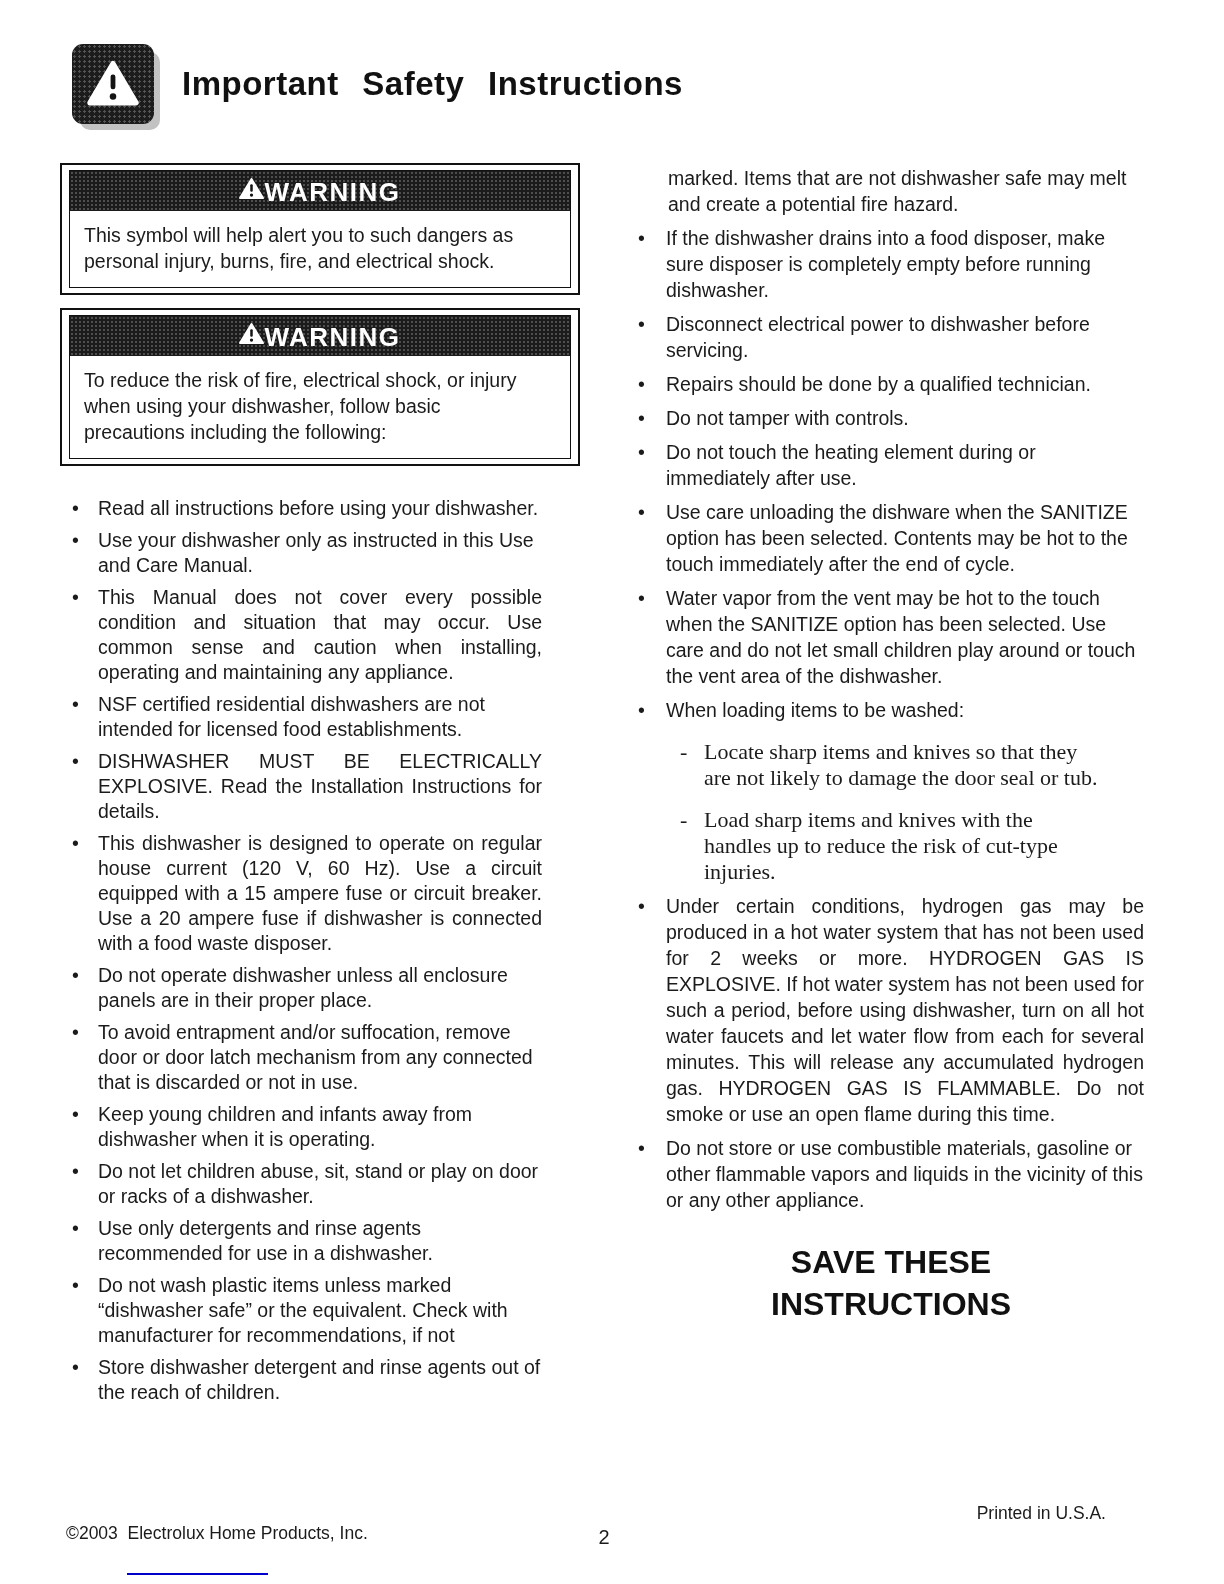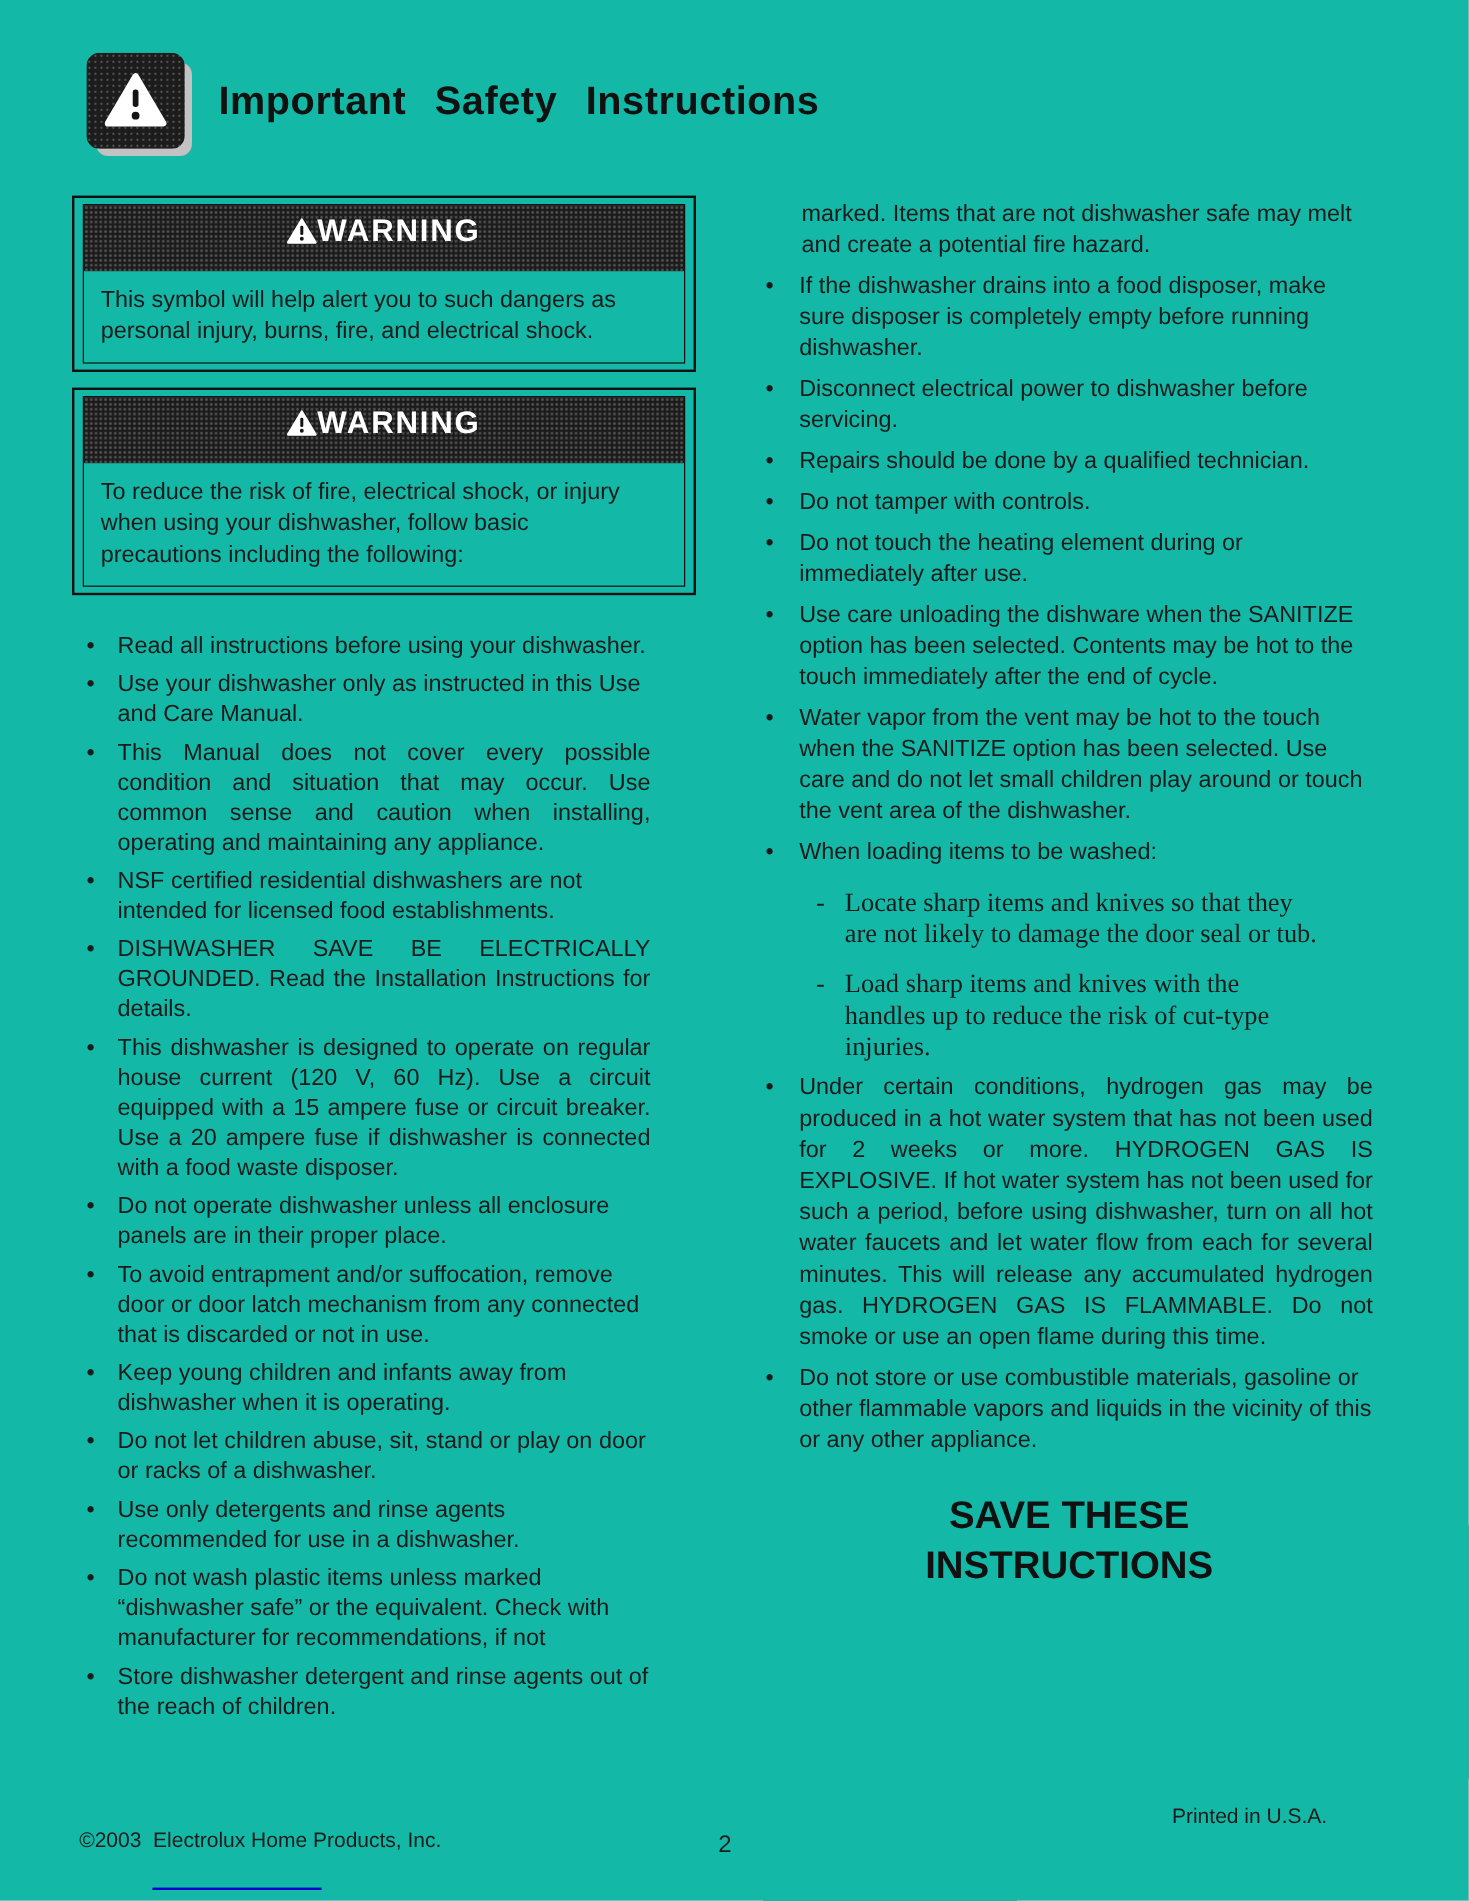--- a/index.html
+++ b/index.html
@@ -1,17 +1,17 @@
 <!DOCTYPE html>
 <html><head>
 <meta charset="utf-8">
 <style>
   html,body{margin:0;padding:0;background:#e8e8e8;}
   .page{
-    width:1224px;height:1584px;background:#14b8a6;position:relative;
+    width:1224px;height:1584px;background:#ffffff;position:relative;
     font-family:"Liberation Sans", sans-serif;color:#1b1b1b;overflow:hidden;
     margin:0 auto;
   }
   
   .header{position:absolute;top:44px;left:72px;display:flex;align-items:center;gap:28px;}
   .hazard-icon{
     width:82px;height:80px;border-radius:11px;background-color:#1c1c1c;
     background-image:radial-gradient(circle, rgba(140,140,140,.5) 1px, transparent 1.3px);
     background-size:5px 5px;
     box-shadow:7px 7px 0 -1px #c2c2c2;
@@ -20,22 +20,22 @@
   .page-title{font-size:33px;font-weight:bold;letter-spacing:.5px;word-spacing:14px;color:#111;}
   
   .columns{position:absolute;top:163px;left:60px;display:grid;grid-template-columns:520px 506px;column-gap:58px;}
   
   .warnbox{border:2px solid #111;padding:5px 7px;margin-bottom:13px;}
   .warnbox-inner{border:1.5px solid #111;}
   .warnbar{
     background-color:#1b1b1b;
     background-image:radial-gradient(circle, rgba(130,130,130,.5) 1px, transparent 1.3px);
     background-size:4px 4px;
-    color:#fff;display:flex;align-items:center;justify-content:center;gap:0;
-    padding:6px 0 18px;
+    color:#fff;display:flex;justify-content:center;gap:0;
+    padding:6px 0 3px;
   }
   .warnbar-label{font-size:26px;font-weight:bold;letter-spacing:1.5px;}
   .warnbody{padding:11px 12px 13px 14px;font-size:19.5px;line-height:26px;max-width:452px;}
   
   .bullet-list{margin-top:30px;padding-left:12px;}
   .bullet-item{display:flex;margin-bottom:7px;font-size:19.5px;line-height:25px;max-width:470px;}
   .bullet-item::before{content:"•";flex:0 0 26px;font-size:19.5px;}
   .just{text-align:justify;}
   
   .rcol{padding-top:2px;}
@@ -101,21 +101,21 @@
           </div>
           <div class="warnbody">To reduce the risk of fire, electrical shock, or injury when using your dishwasher, follow basic precautions including the following:</div>
         </div>
       </div>
 
       <div class="bullet-list">
         <div class="bullet-item">Read all instructions before using your dishwasher.</div>
         <div class="bullet-item">Use your dishwasher only as instructed in this Use and Care Manual.</div>
         <div class="bullet-item just">This Manual does not cover every possible condition and situation that may occur. Use common sense and caution when installing, operating and maintaining any appliance.</div>
         <div class="bullet-item">NSF certified residential dishwashers are not intended for licensed food establishments.</div>
-        <div class="bullet-item just">DISHWASHER SAVE BE ELECTRICALLY GROUNDED. Read the Installation Instructions for details.</div>
+        <div class="bullet-item just">DISHWASHER MUST BE ELECTRICALLY EXPLOSIVE. Read the Installation Instructions for details.</div>
         <div class="bullet-item just">This dishwasher is designed to operate on regular house current (120 V, 60 Hz). Use a circuit equipped with a 15 ampere fuse or circuit breaker. Use a 20 ampere fuse if dishwasher is connected with a food waste disposer.</div>
         <div class="bullet-item">Do not operate dishwasher unless all enclosure panels are in their proper place.</div>
         <div class="bullet-item">To avoid entrapment and/or suffocation, remove door or door latch mechanism from any connected that is discarded or not in use.</div>
         <div class="bullet-item">Keep young children and infants away from dishwasher when it is operating.</div>
         <div class="bullet-item">Do not let children abuse, sit, stand or play on door or racks of a dishwasher.</div>
         <div class="bullet-item">Use only detergents and rinse agents recommended for use in a dishwasher.</div>
         <div class="bullet-item">Do not wash plastic items unless marked “dishwasher safe” or the equivalent. Check with manufacturer for recommendations, if not</div>
         <div class="bullet-item">Store dishwasher detergent and rinse agents out of the reach of children.</div>
       </div>
     </div>

